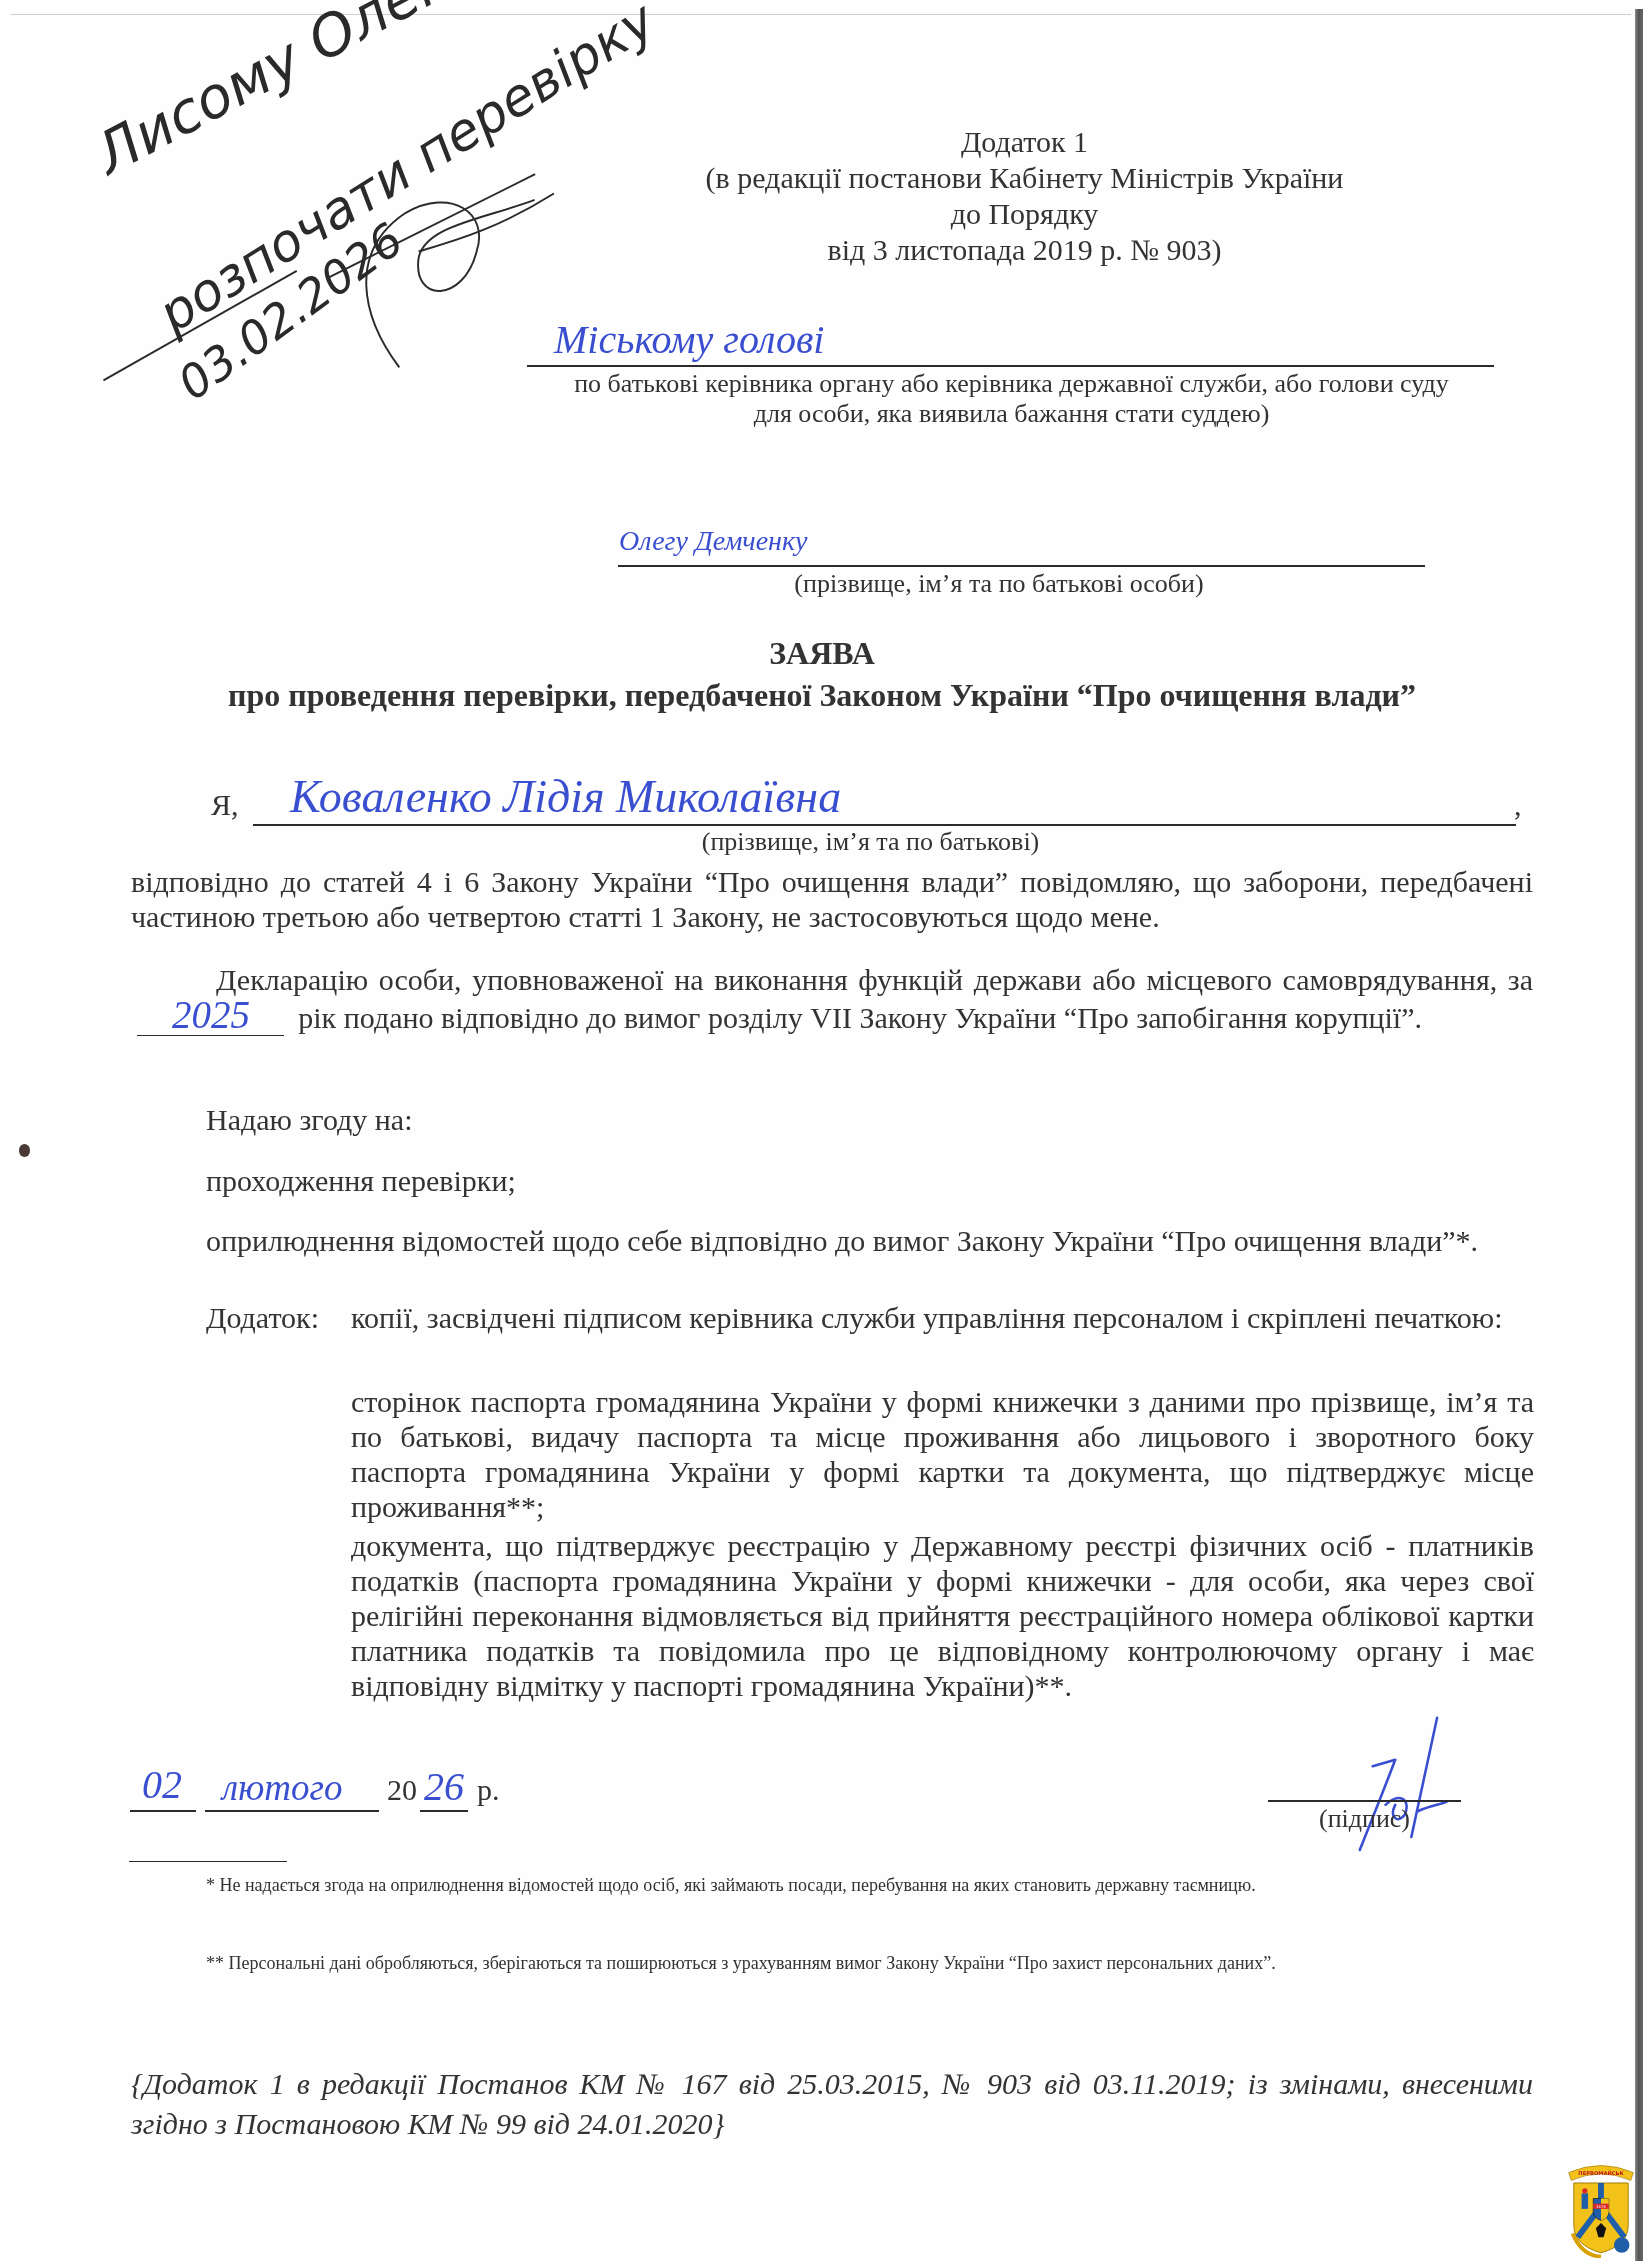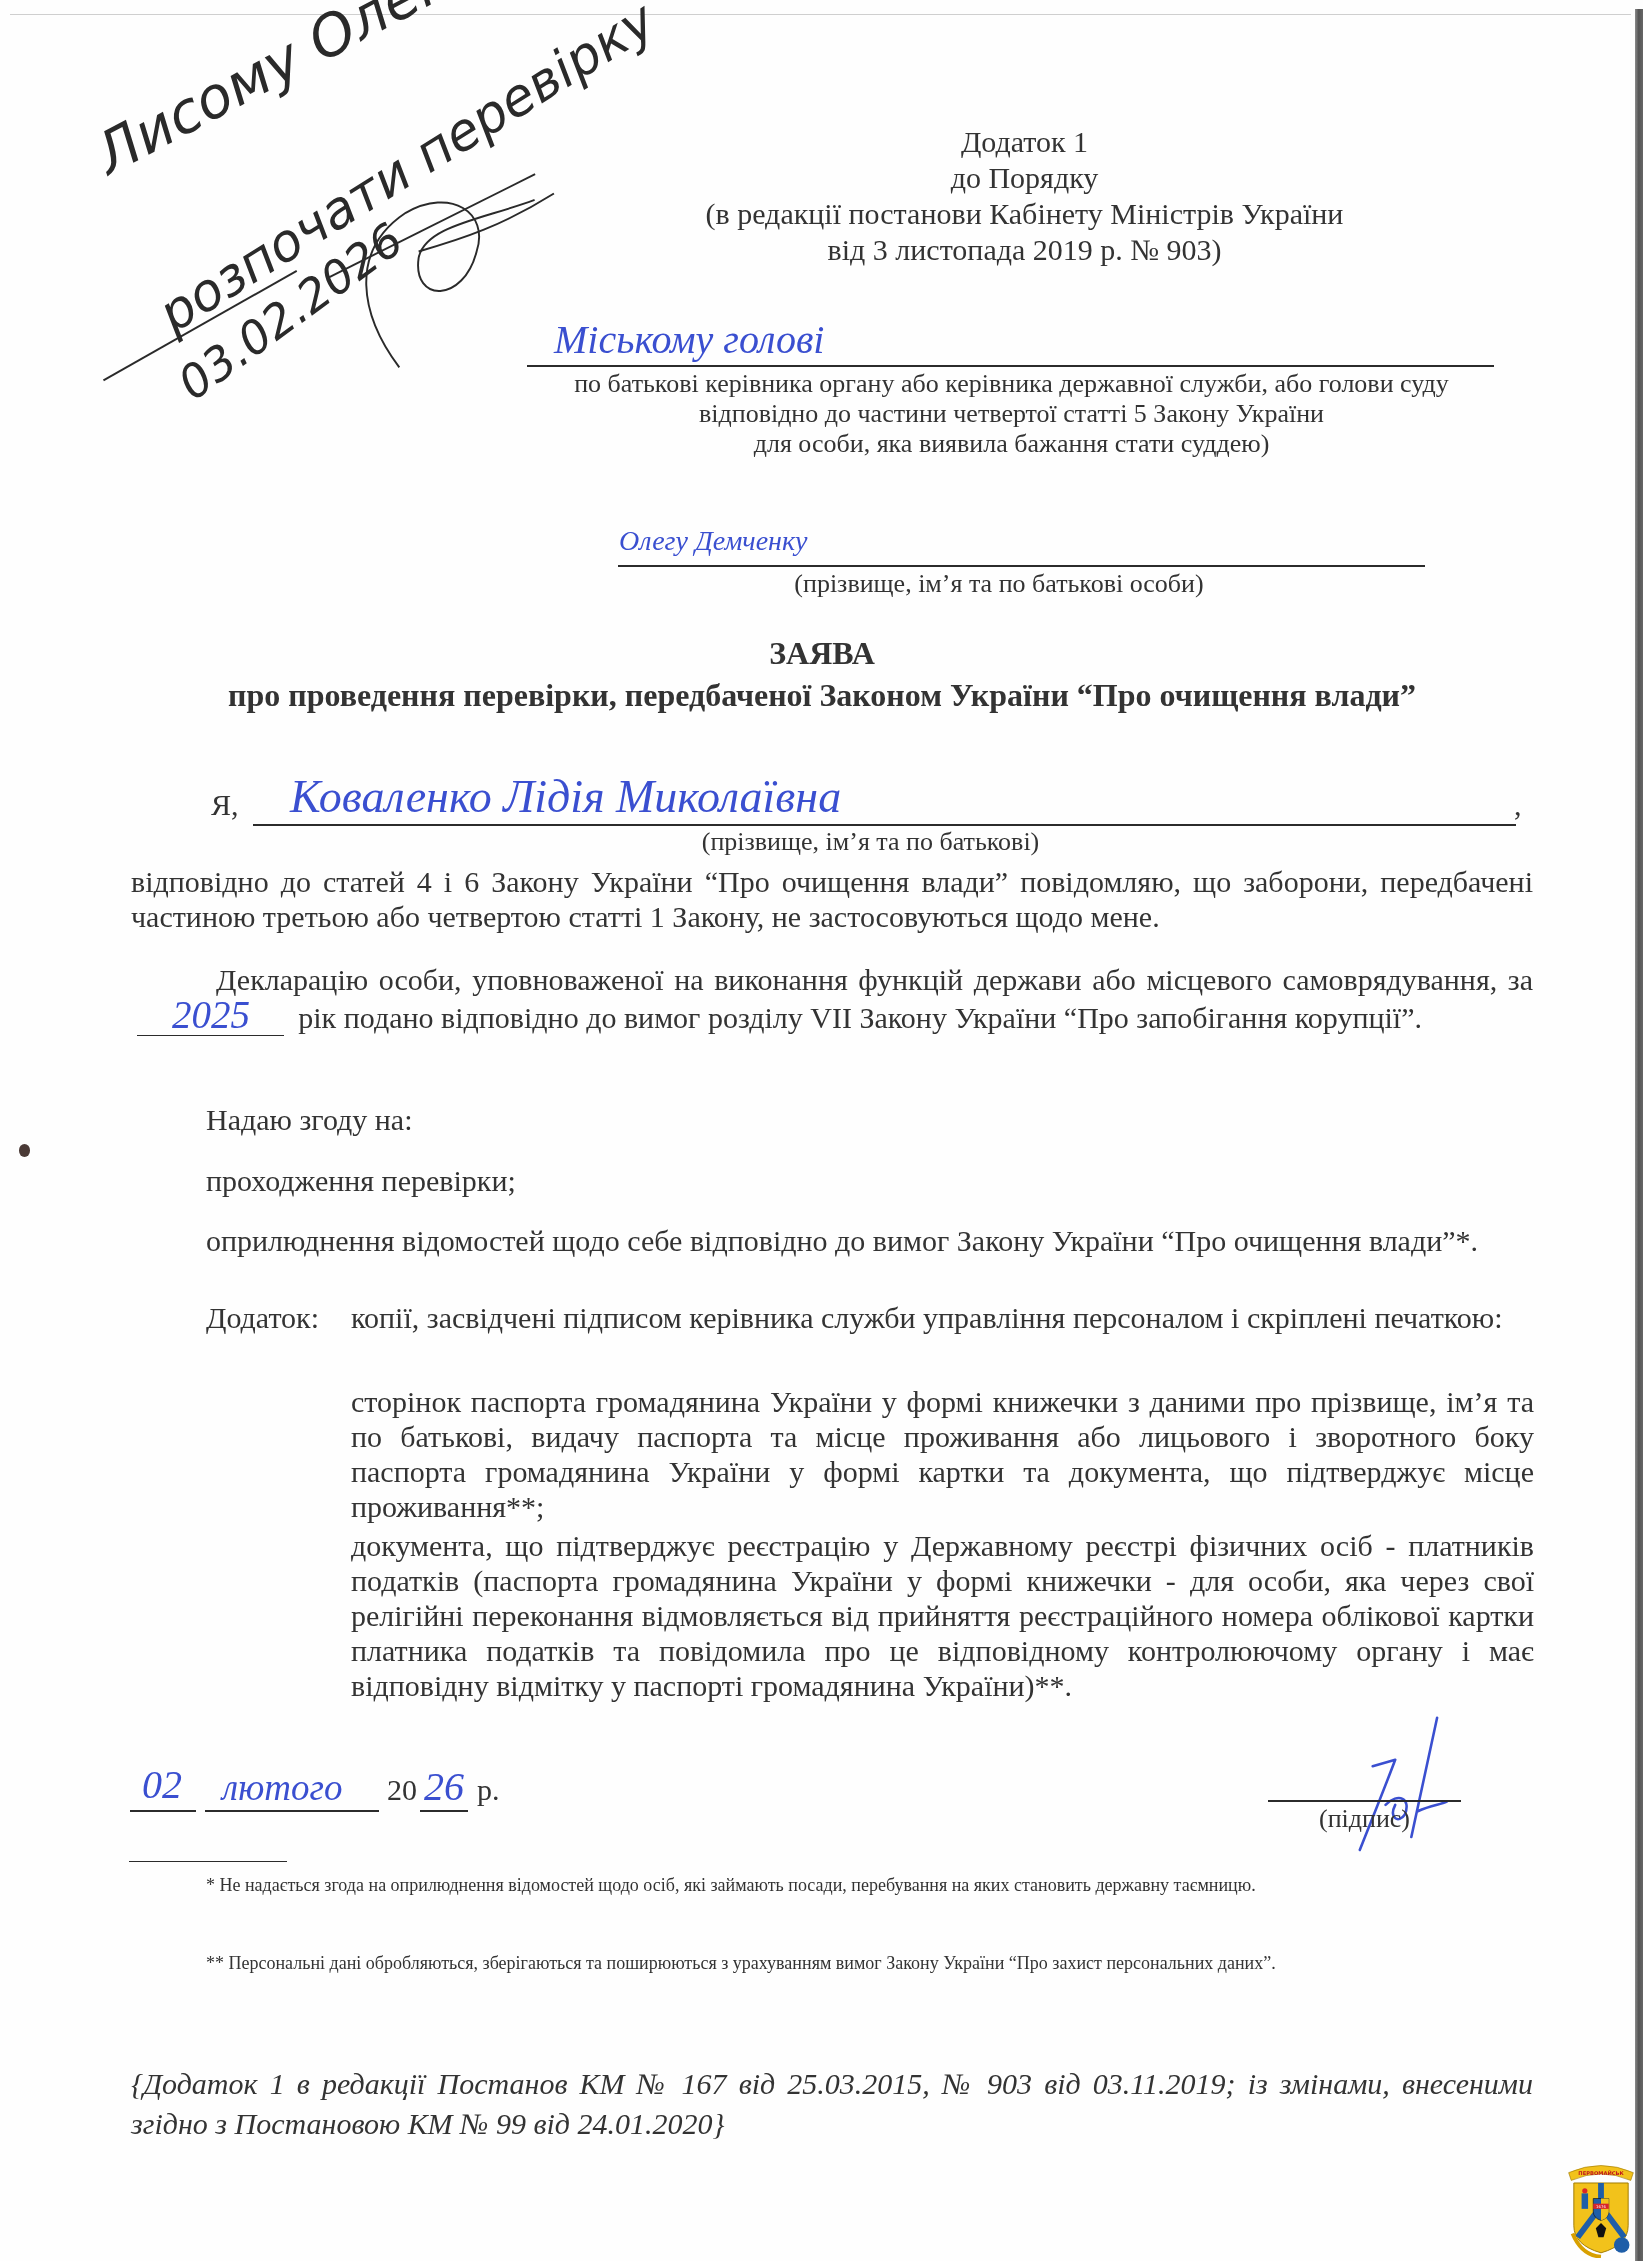--- a/index.html
+++ b/index.html
@@ -41,30 +41,29 @@
     <path d="M150 120 C 220 100, 280 80, 360 30" fill="none" stroke="#2a2a2a" stroke-width="3"></path>
   </svg>
   <svg class="abs" style="left:97px; top:116px;" width="451" height="271" viewBox="0 0 700 420">
     <path d="M10 410 L 310 240" stroke="#2a2a2a" stroke-width="3" fill="none"></path>
     <path d="M360 250 L 680 90" stroke="#2a2a2a" stroke-width="3" fill="none"></path>
   </svg>
 </div>
 
 <div class="abs center hdr" style="left:670px; top:124px; width:709px;">
   <div>Додаток 1</div>
+  <div>(в редакції постанови Кабінету Міністрів України</div>
   <div>до Порядку</div>
-  <div>(в редакції постанови Кабінету Міністрів України</div>
   <div>від 3 листопада 2019 р. № 903)</div>
 </div>
 
 <div class="hand" style="left:554px; top:316px; font-size:40px;">Міському голові</div>
 <div class="uline" style="left:527px; top:365px; width:967px;"></div>
 <div class="abs center caption" style="left:496px; top:369px; width:1031px;">
   <div>по батькові керівника органу або керівника державної служби, або голови суду</div>
-  <div>відповідно до частини четвертої статті 5 Закону України</div>
   <div>для особи, яка виявила бажання стати суддею)</div>
 </div>
 
 <div class="hand" style="left:619px; top:525px; font-size:28px;">Олегу Демченку</div>
 <div class="uline" style="left:618px; top:565px; width:807px;"></div>
 <div class="abs center caption" style="left:709px; top:569px; width:580px;">(прізвище, ім’я та по батькові особи)</div>
 
 <div class="abs center title-bold" style="left:0; top:635px; width:1644px; font-size:32px;">ЗАЯВА</div>
 <div class="abs center title-bold" style="left:97px; top:677px; width:1450px; font-size:32px;">про проведення перевірки, передбаченої Законом України “Про очищення влади”</div>
 

